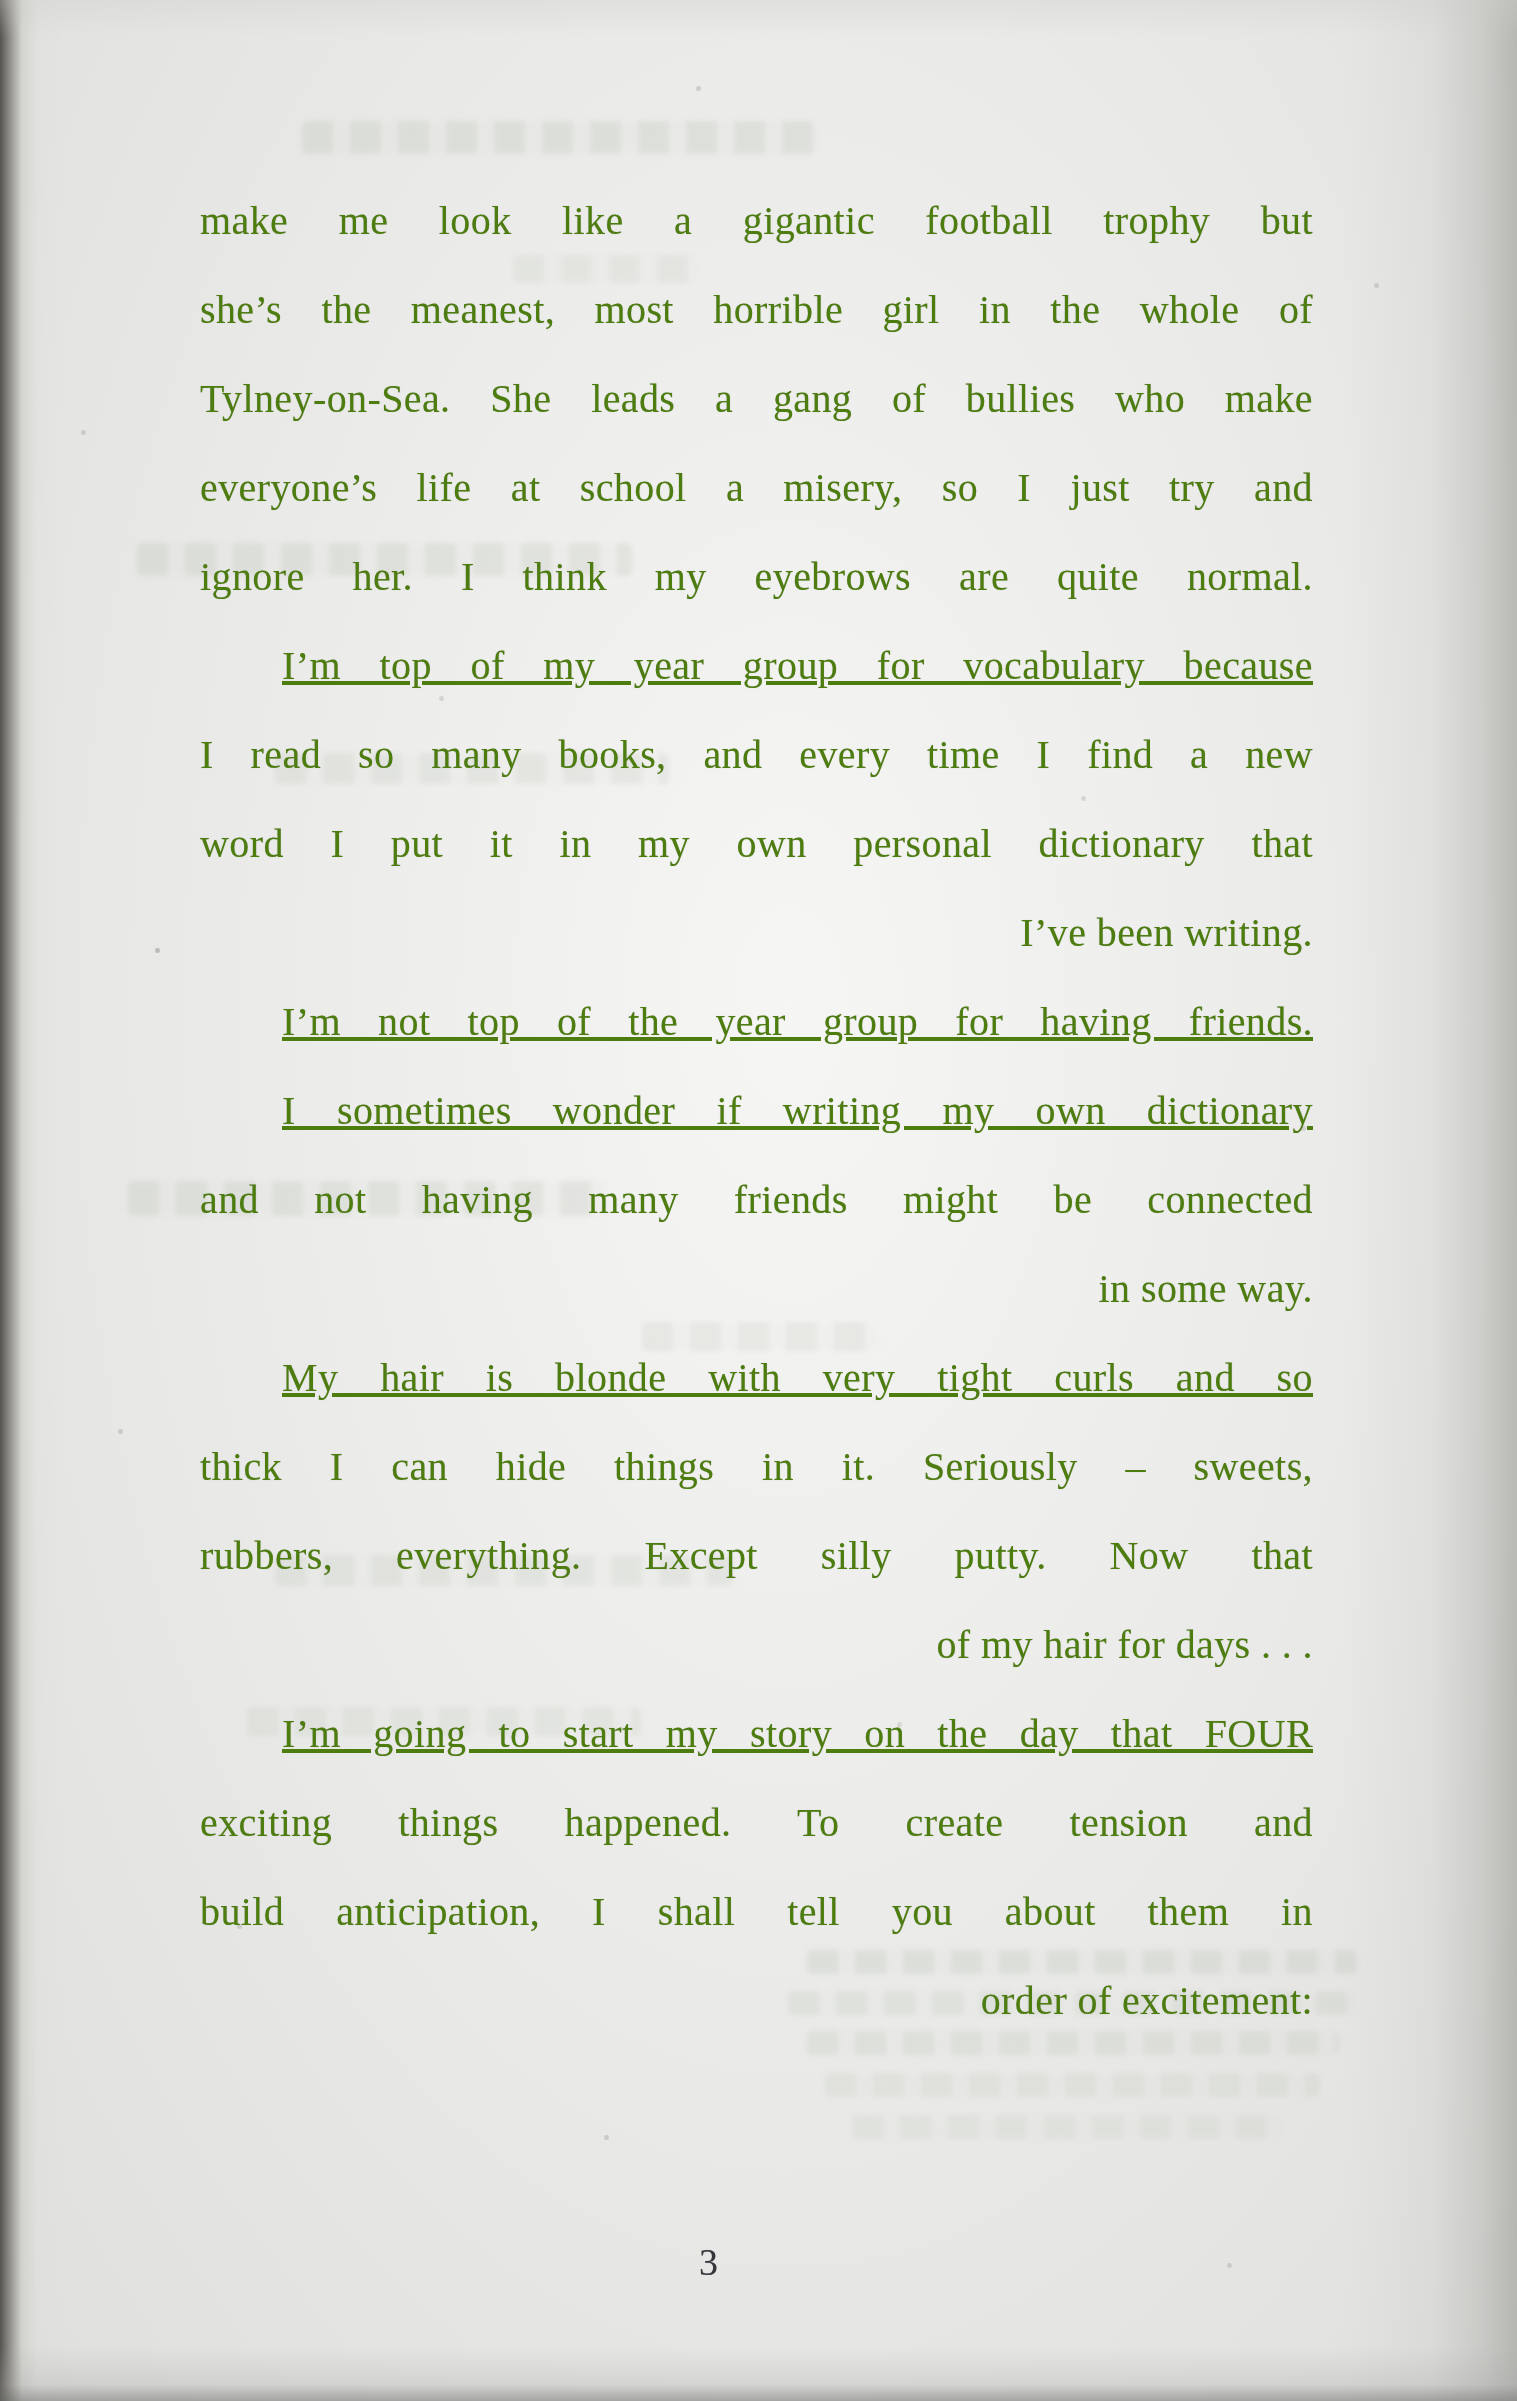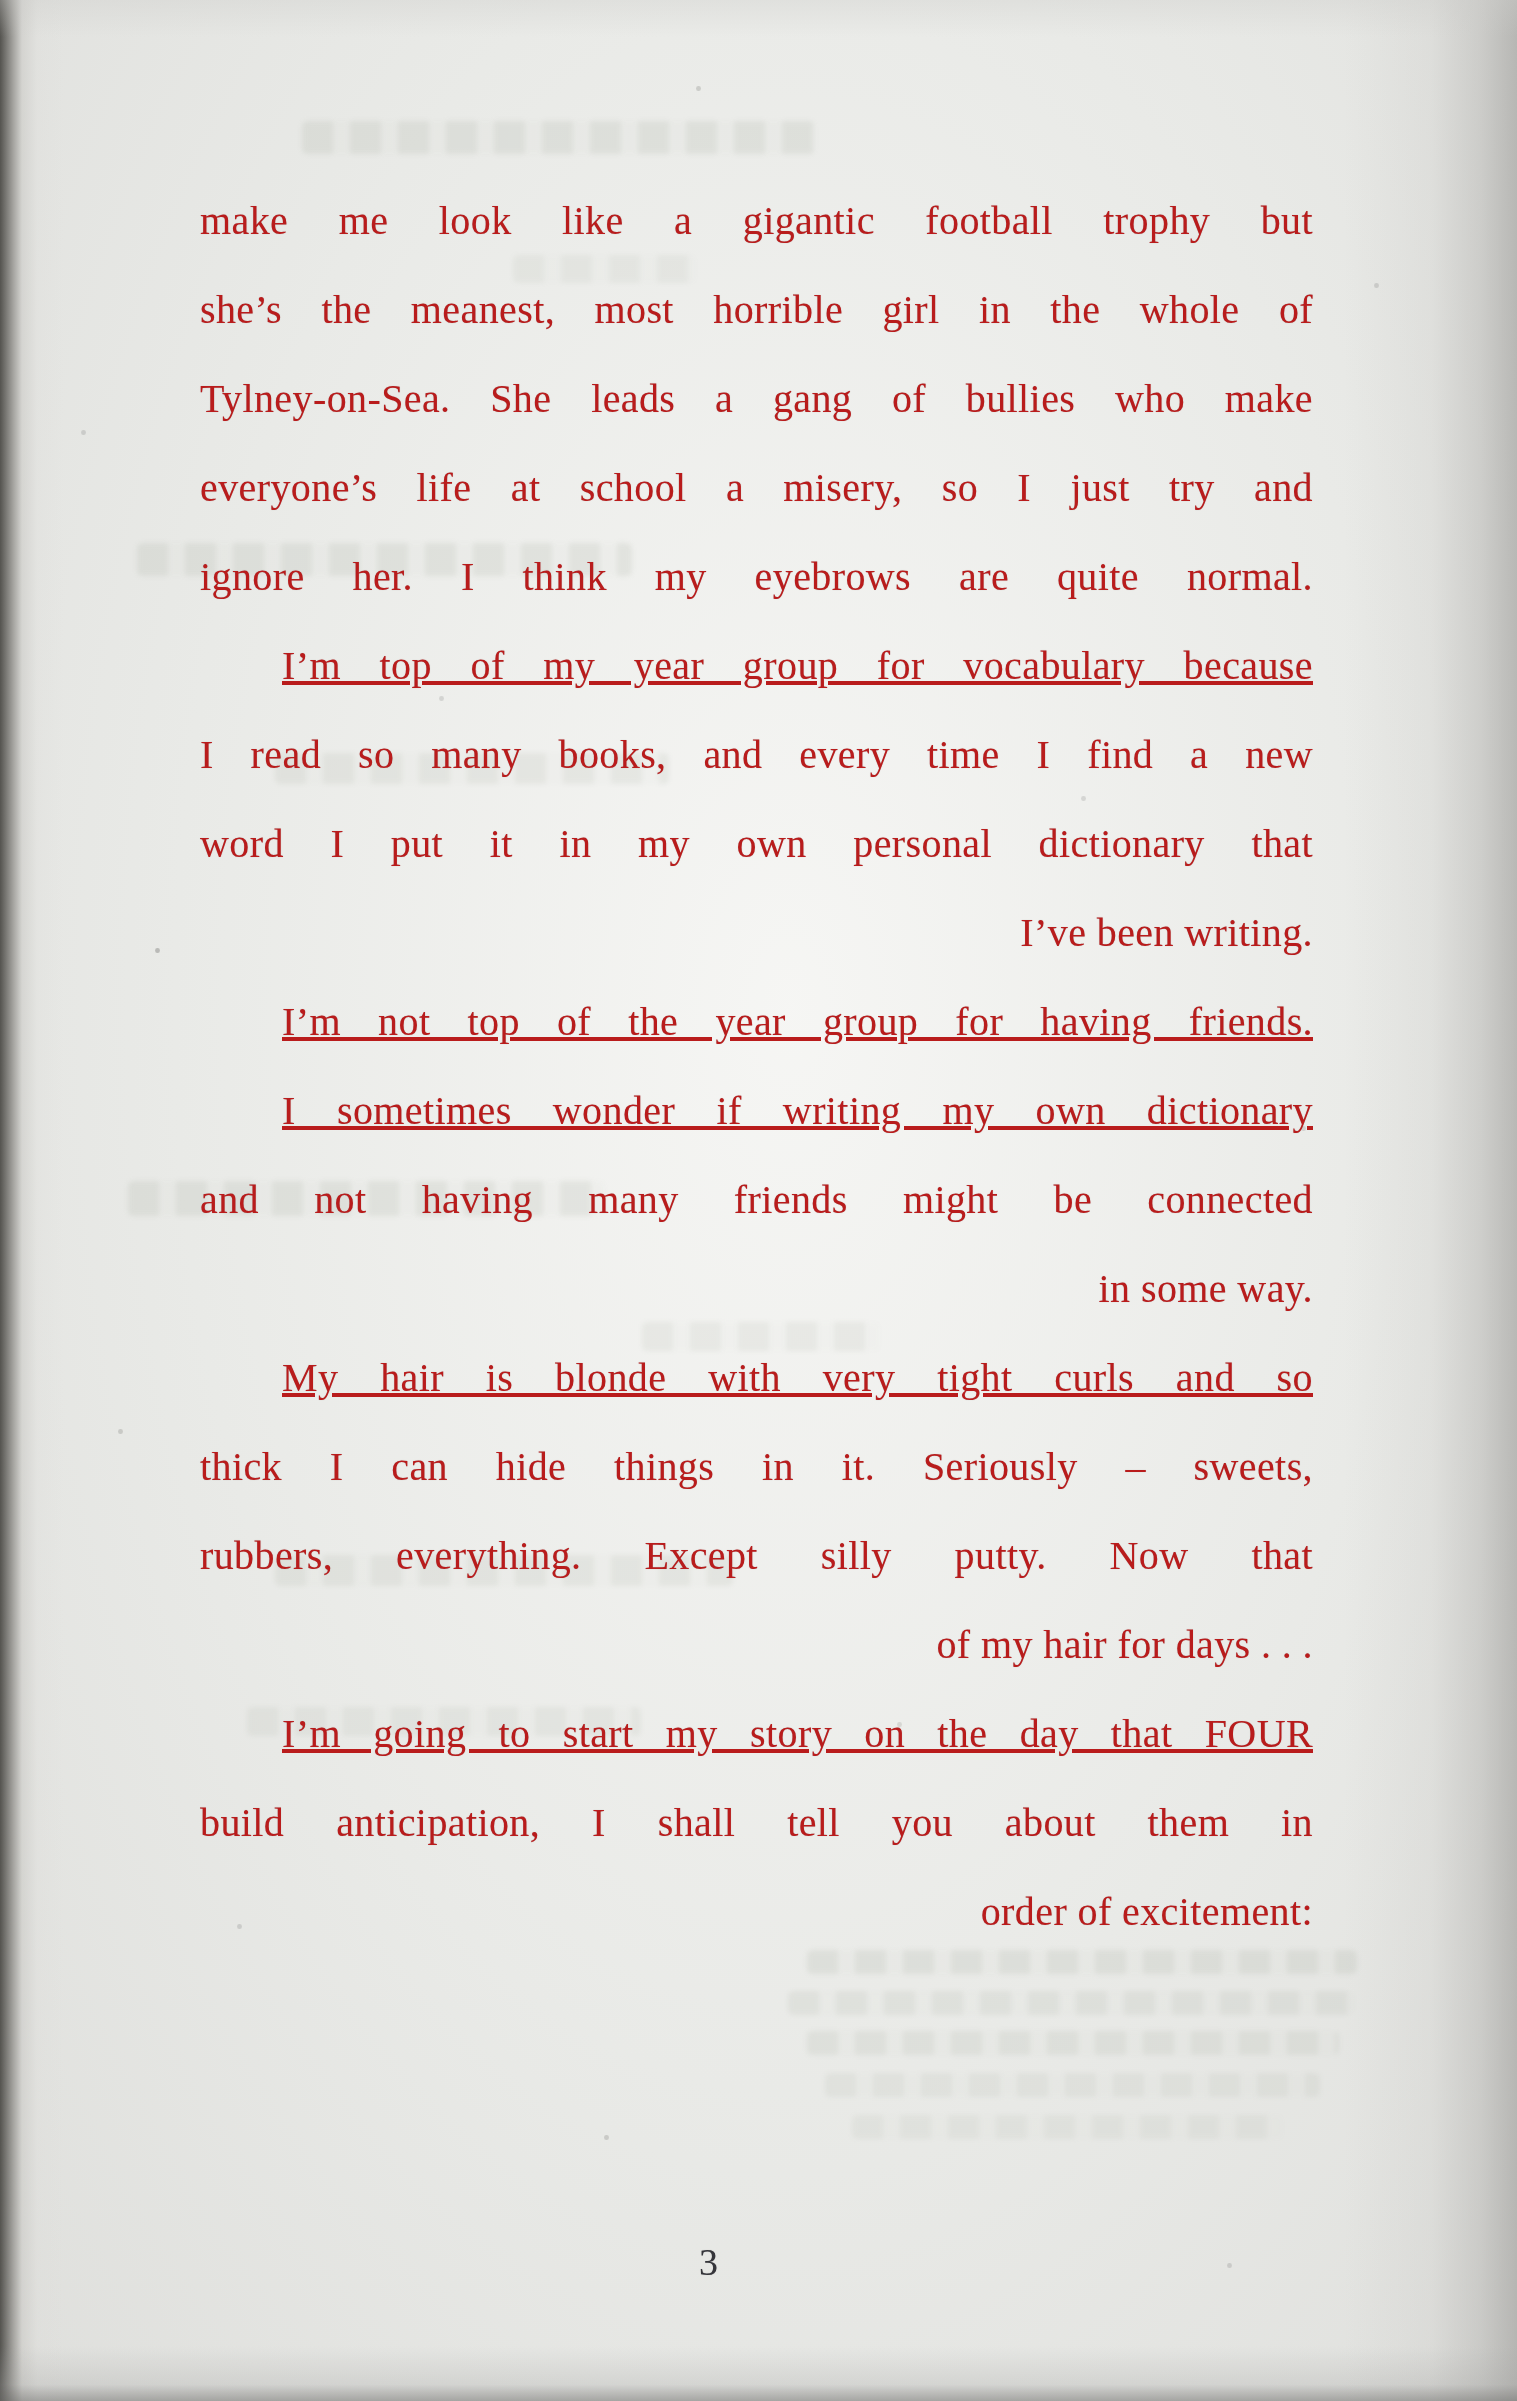--- a/index.html
+++ b/index.html
@@ -36,21 +36,21 @@
   .edge-top{
     position:absolute;left:0;right:0;top:0;height:37px;
     background:linear-gradient(180deg, rgba(205,205,202,0.35) 0px, rgba(0,0,0,0) 37px);
   }
 
   
   .text-block{
     position:absolute;
     left:200px;top:176px;width:1113px;
     font-size:40px;line-height:89px;
-    color:#b91c1c;
+    color:#4d7c0f;
     letter-spacing:0.4px;
     text-shadow:0 0 0.9px rgba(39,39,43,0.25);
   }
   .line{height:89px;text-align:right;}
   .line.just{text-align:justify;text-align-last:justify;}
   .line.indent{text-indent:82px;text-decoration:underline;}
   .it{}
 
   .page-num{
     position:absolute;
@@ -141,18 +141,19 @@
     <div class="line"><span>I’ve been writing.</span></div>
     <div class="line indent just"><span>I’m not top of the year group for having friends.</span></div>
     <div class="line indent just"><span>I sometimes wonder if writing my own dictionary</span></div>
     <div class="line just"><span>and not having many friends might be connected</span></div>
     <div class="line"><span>in some way.</span></div>
     <div class="line indent just"><span>My hair is blonde with very tight curls and so</span></div>
     <div class="line just"><span>thick I can hide things in it. Seriously – sweets,</span></div>
     <div class="line just"><span>rubbers, everything. Except silly putty. Now </span><span class="it">that</span></div>
     <div class="line"><span>of my hair for days . . .</span></div>
     <div class="line indent just"><span>I’m going to start my story on the day that FOUR</span></div>
+    <div class="line just"><span>exciting things happened. To create tension and</span></div>
     <div class="line just"><span>build anticipation, I shall tell you about them in</span></div>
     <div class="line"><span>order of excitement:</span></div>
   </div>
 
 <div class="page-num">3</div>
 
 
 </body></html>

